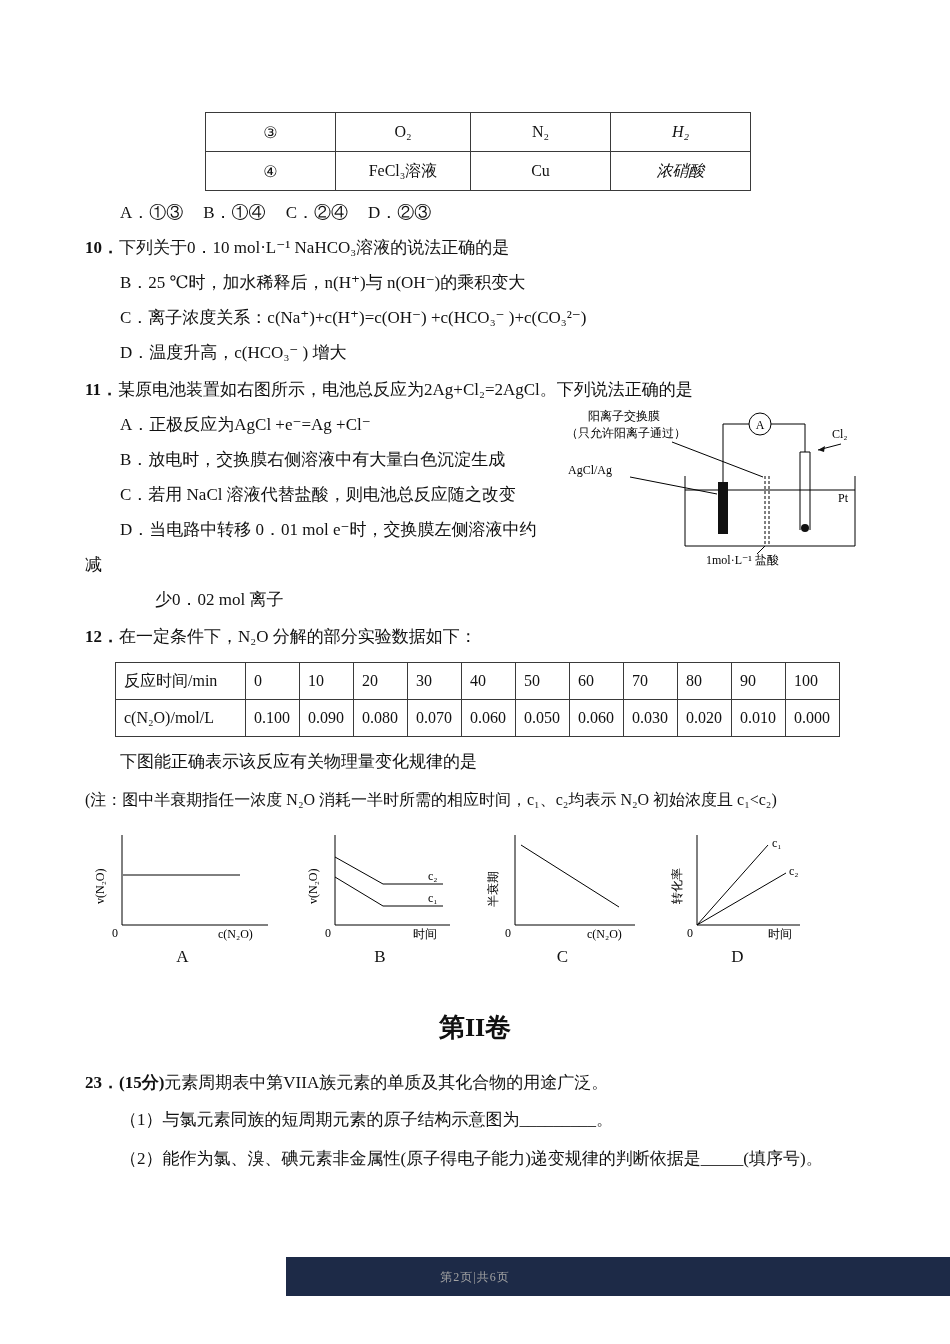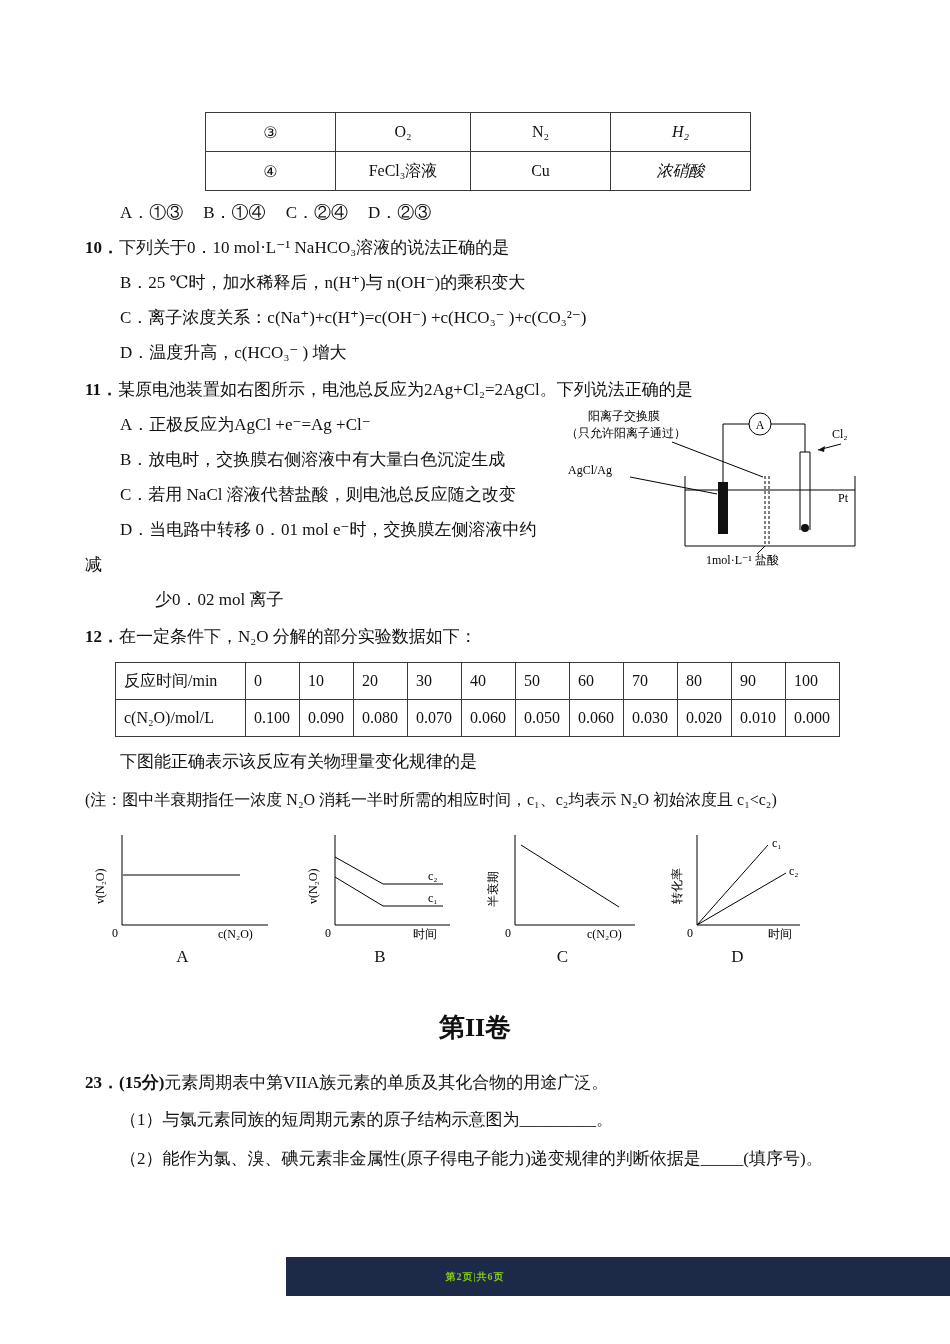--- a/index.html
+++ b/index.html
@@ -63,21 +63,21 @@
   .q23 { margin-top: 20px; }
   .sub { margin-left: 35px; line-height: 39px; }
 
   .footer-bar {
     position: absolute; left: 286px; right: 0; top: 1257px; height: 39px;
     background: #1d2a47;
   }
   .footer-text {
     position: absolute; left: 189px; top: 50%;
     transform: translate(-50%, -50%);
-    color: #84cc16; font-size: 10px; letter-spacing: 1px; white-space: nowrap; font-weight: bold;
+    color: #a3a3a3; font-size: 12px; letter-spacing: 1px; white-space: nowrap;
   }
 </style>
 </head>
 <body>
 
 <div class="content">
 
   <table class="gas-table">
     <tbody>
         <tr>

